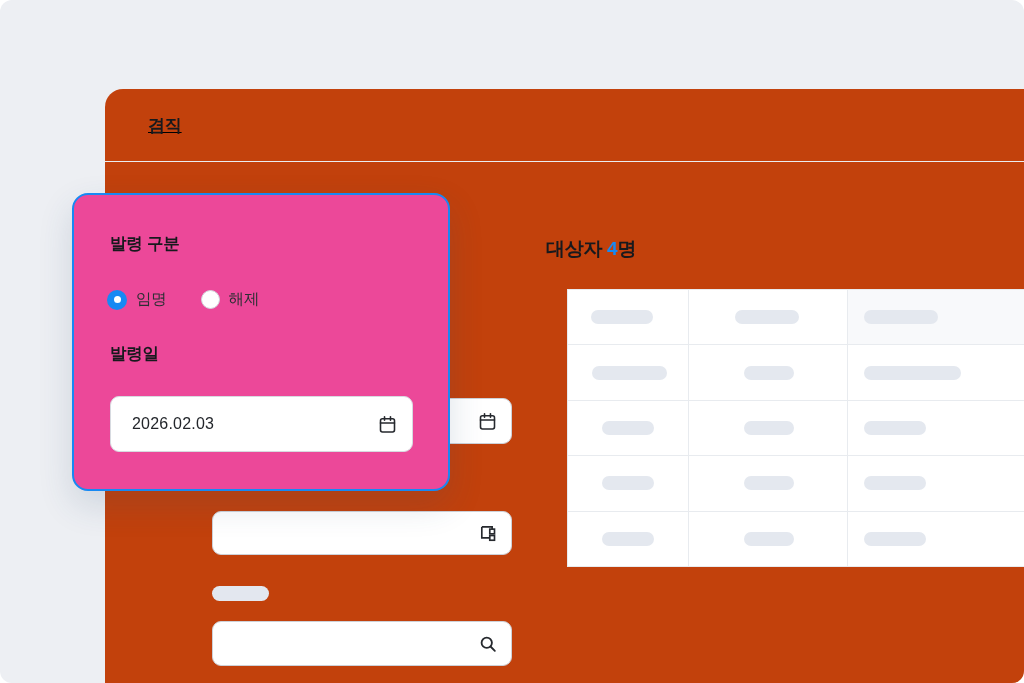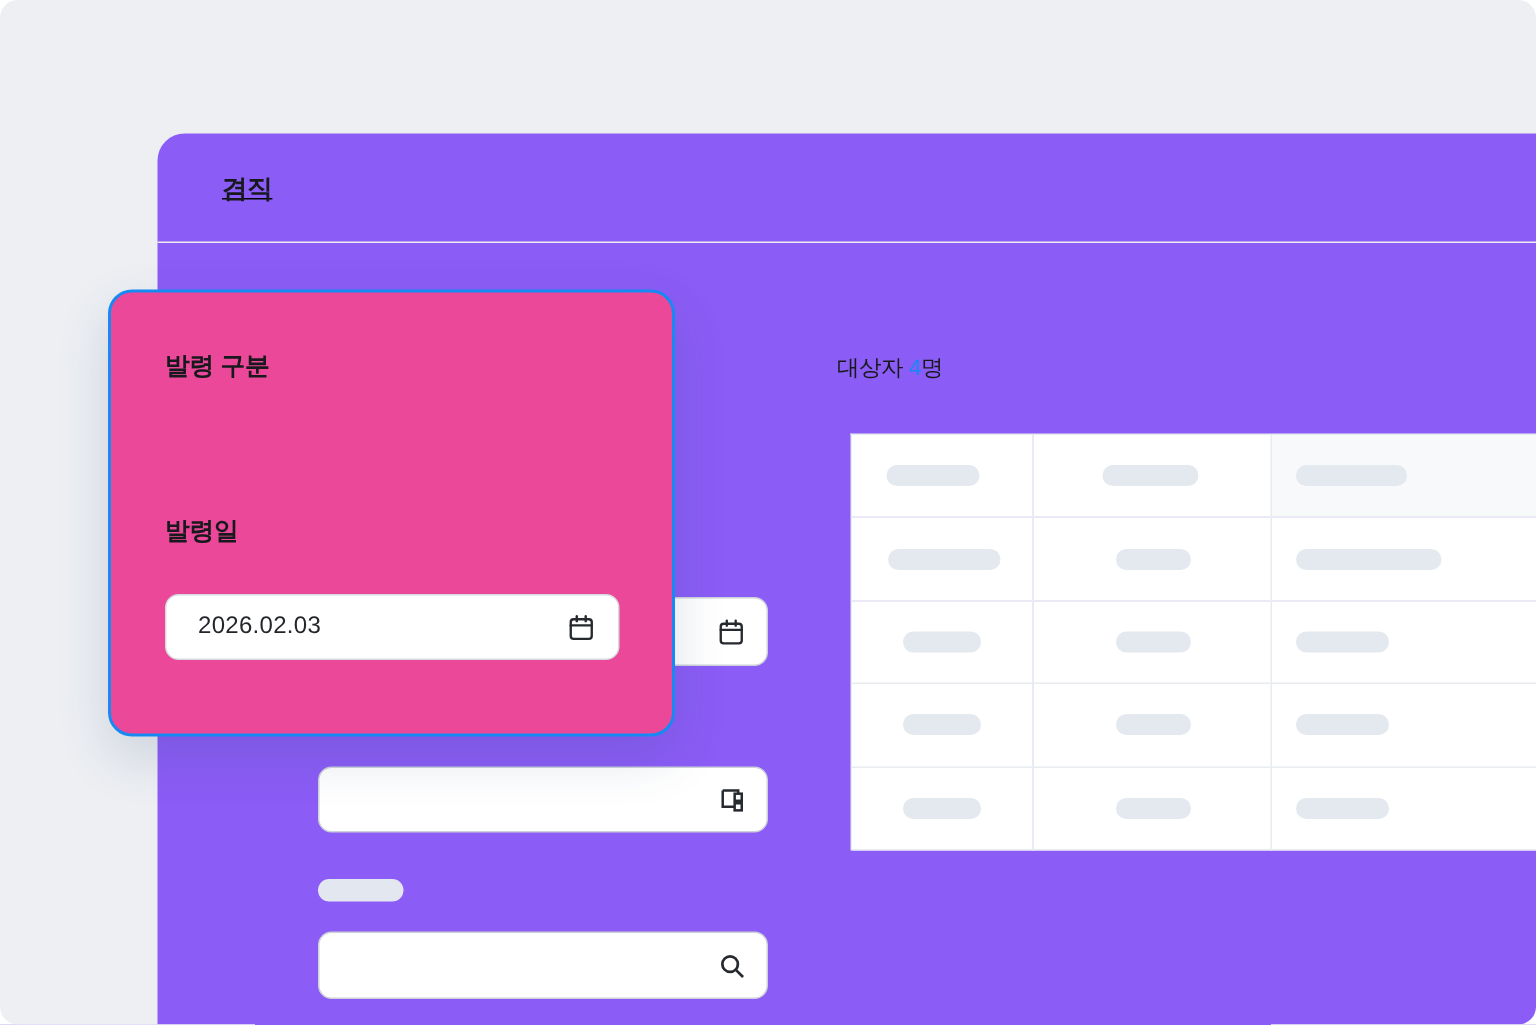--- a/index.html
+++ b/index.html
@@ -11,21 +11,21 @@
     height: 683px;
     background: #edeff3;
     border-radius: 12px;
     overflow: hidden;
   }
 
   
   .card {
     position: absolute;
     left: 105px; top: 89px; right: 0; bottom: 0;
-    background: #8b5cf6;
+    background: #c2410c;
     border-top-left-radius: 18px;
     text-decoration: underline;
   }
   .card-header {
     height: 73px;
     border-bottom: 1px solid #ebedf0;
     display: flex;
     align-items: center;
     padding-left: 43px;
   }
@@ -111,42 +111,42 @@
     position: absolute;
     inset: 6.5px;
     background: #ffffff;
     border-radius: 50%;
   }
   .radio-label { font-size: 15.5px; color: #2c2f34; letter-spacing: -0.2px; }
 
   .popup .date-field {
     position: absolute;
     left: 36px; top: 201px;
-    width: 303px; height: 44px;
+    width: 303px; height: 56px;
     border: 1px solid #d7dae0;
     border-radius: 9px;
     background: #fff;
     display: flex;
     align-items: center;
     padding-left: 21px;
   }
   .date-text { font-size: 16px; color: #23262b; letter-spacing: 0.2px; }
   .date-field .box-icon {
     position: absolute; right: 14px;
     width: 21px; height: 21px;
     display: flex; align-items: center; justify-content: center;
     color: #26292e;
   }
 
   
   .target-heading {
     position: absolute;
-    left: 558px; top: 236px;
-    font-size: 15px;
-    font-weight: 400;
+    left: 546px; top: 236px;
+    font-size: 19px;
+    font-weight: 700;
     color: #17191d;
     letter-spacing: -0.3px;
     z-index: 2;
   }
   .target-heading .count { color: #1789f3; }
 
   .skeleton-table {
     position: absolute;
     left: 567px; top: 289px;
     width: 520px;
@@ -210,20 +210,30 @@
       <svg width="20" height="20" viewBox="0 0 24 24" fill="none" stroke="currentColor" stroke-width="2.2" stroke-linecap="round">
         <circle cx="10.5" cy="10.5" r="6.2"></circle>
         <line x1="15.3" y1="15.3" x2="20.2" y2="20.2"></line>
       </svg>
     </span>
   </div>
 
   <div class="popup">
     <div class="popup-label first">발령 구분</div>
 
+    <div class="radio-row" id="radio-row">
+        <div class="radio-opt">
+          <span class="radio selected"></span>
+          <span class="radio-label">임명</span>
+        </div>
+        <div class="radio-opt">
+          <span class="radio"></span>
+          <span class="radio-label">해제</span>
+        </div>
+      </div>
 
     <div class="popup-label second">발령일</div>
 
     <div class="date-field">
       <span class="date-text">2026.02.03</span>
       <span class="box-icon">
         <svg width="21" height="21" viewBox="0 0 24 24" fill="none" stroke="currentColor" stroke-width="1.8" stroke-linecap="round">
           <rect x="4" y="5.5" width="16" height="15" rx="2.2"></rect>
           <line x1="4" y1="10.2" x2="20" y2="10.2"></line>
           <line x1="8.6" y1="3.2" x2="8.6" y2="7"></line>

